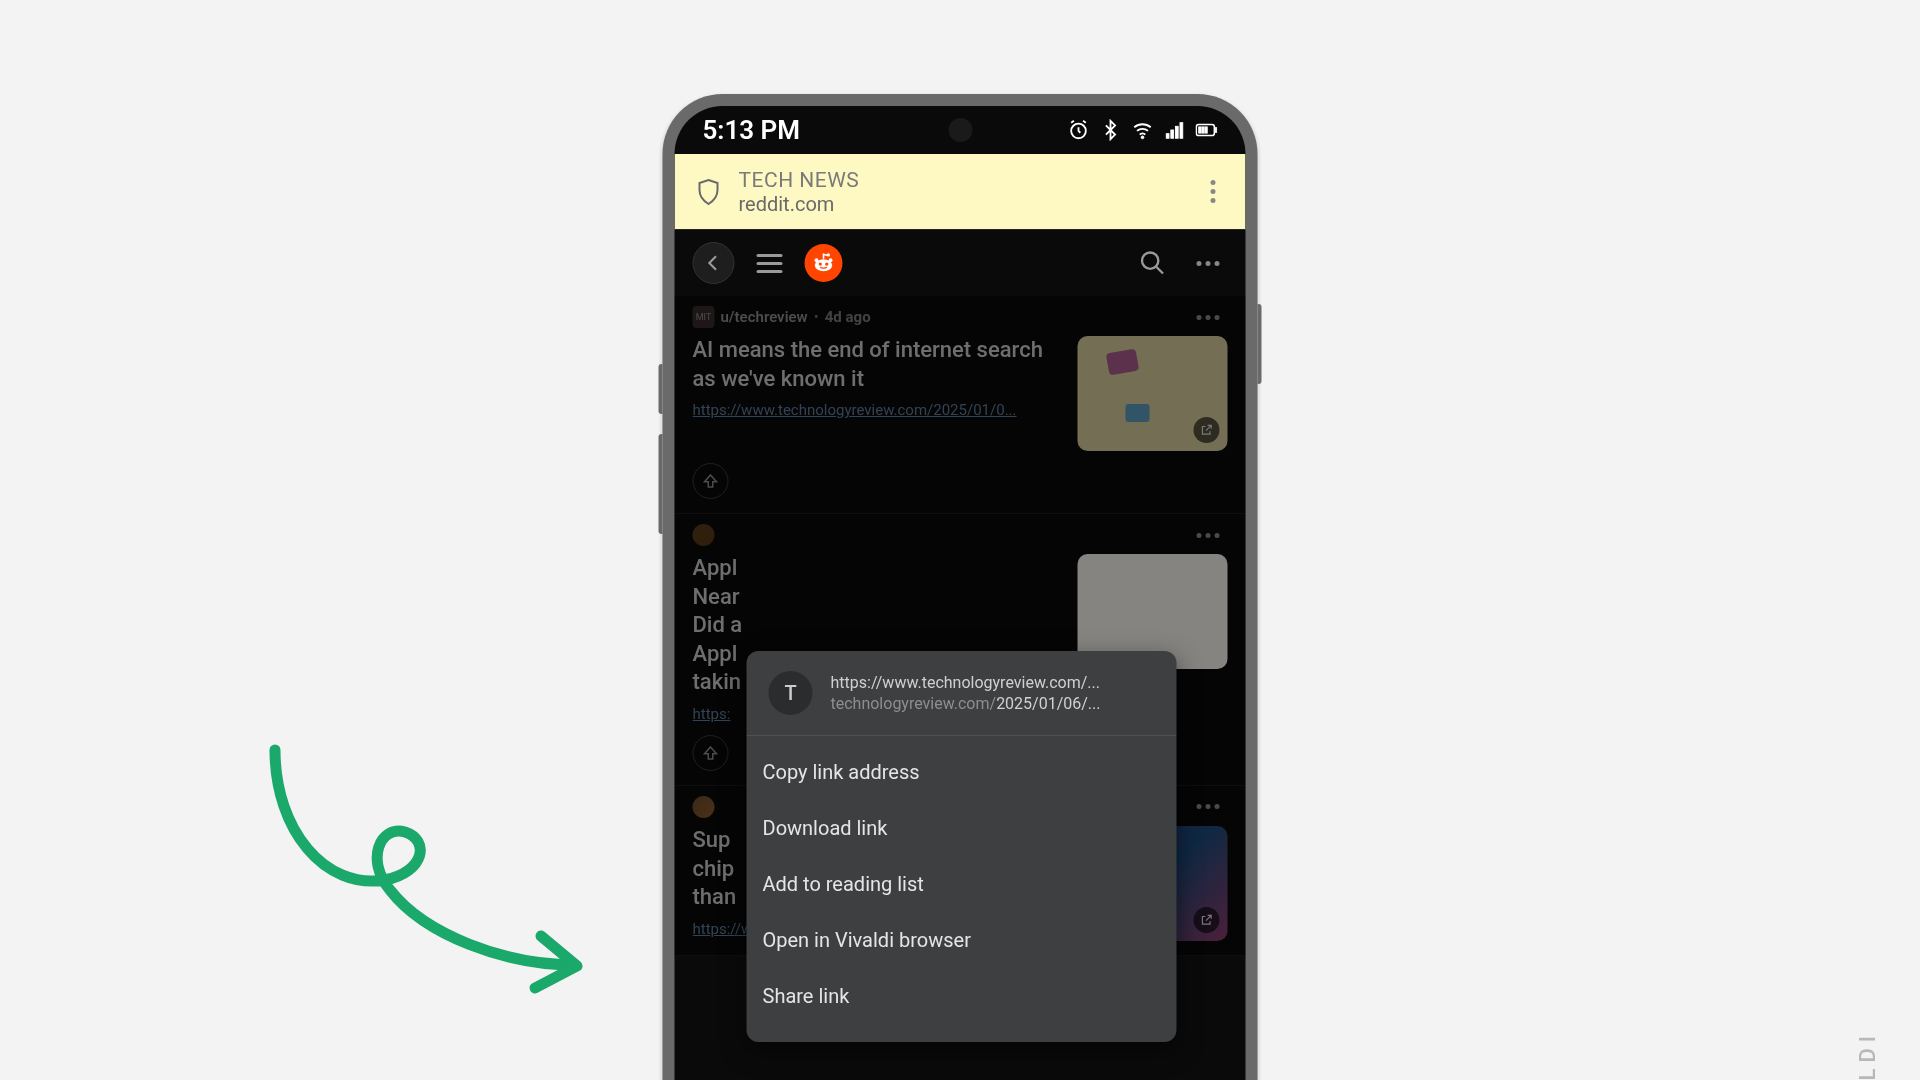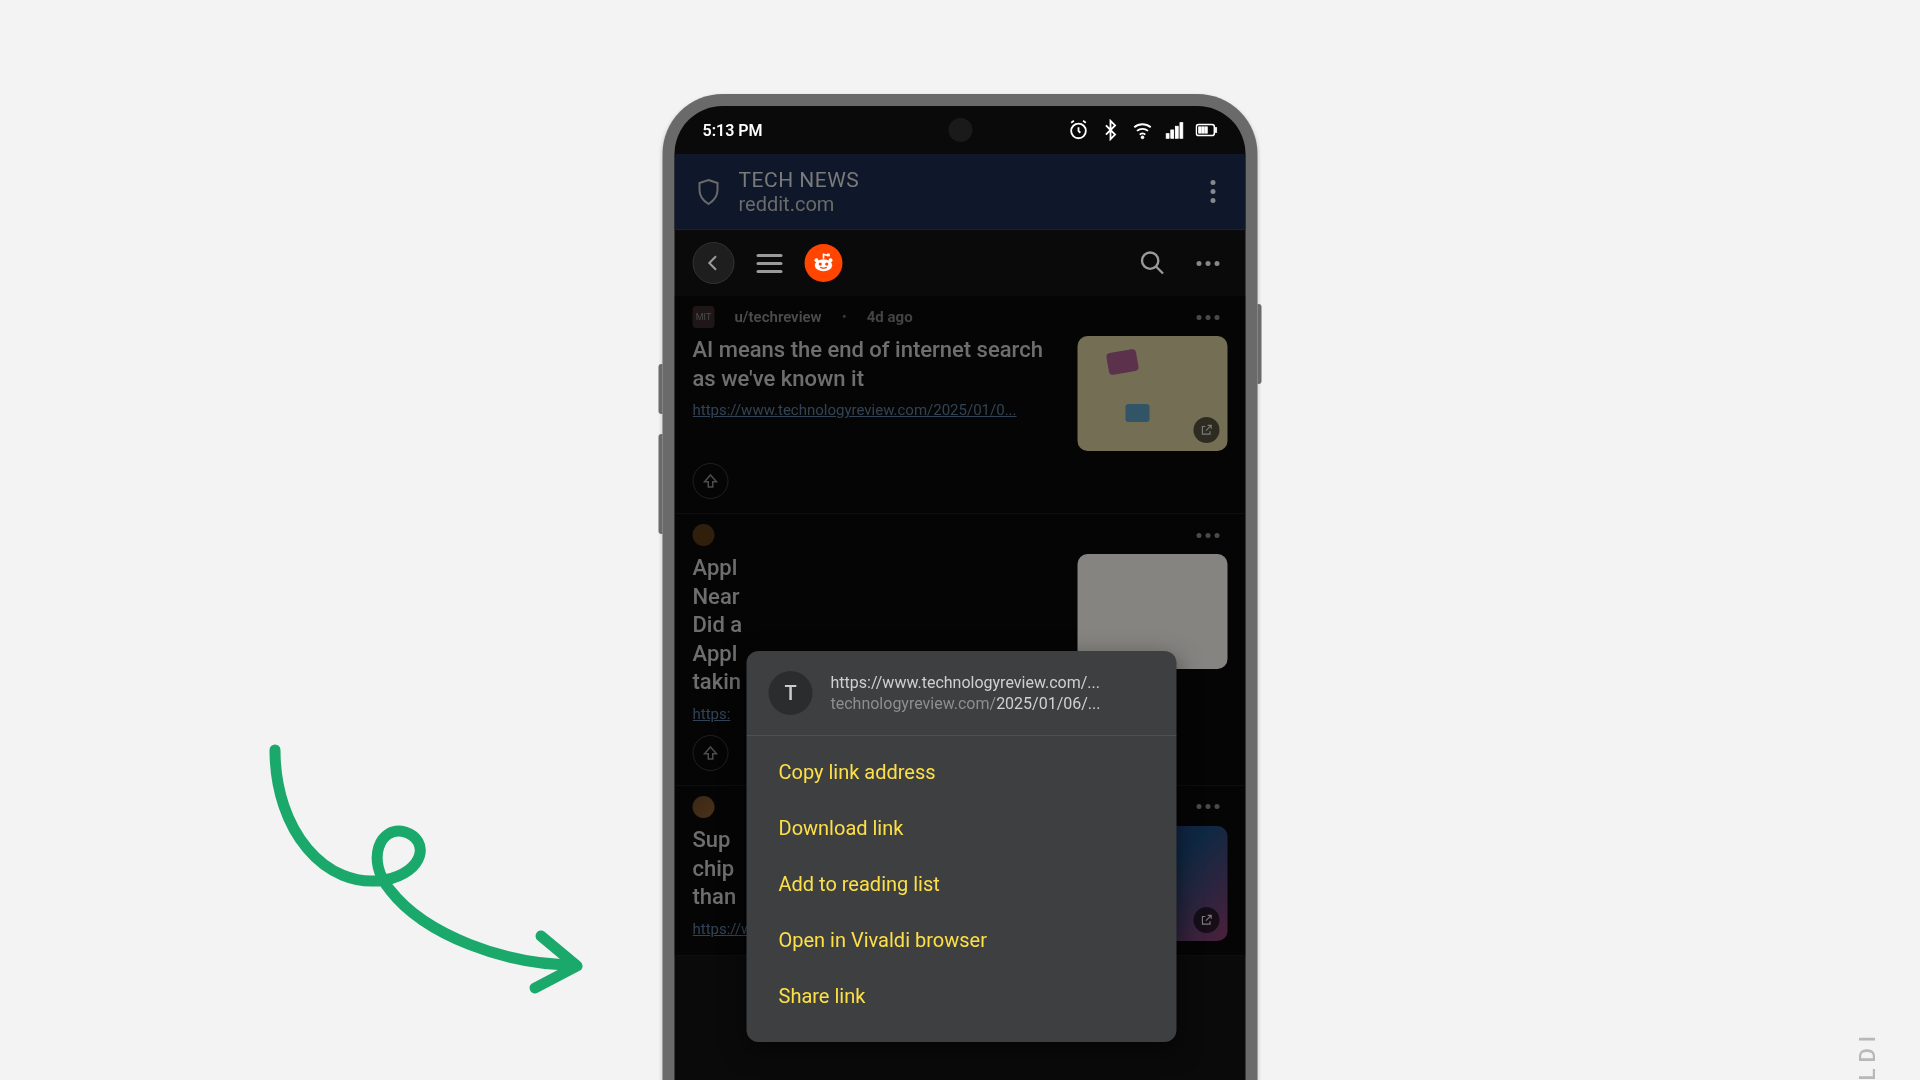--- a/index.html
+++ b/index.html
@@ -60,32 +60,32 @@
     background:#1a1a1a;
     border-radius:50%;
   }
 
   
   .statusbar {
     height: 48px;
     display: flex; align-items: center;
     padding: 0 28px;
     color: #fff;
-    font-size: 16px; font-weight: 600;
+    font-size: 26px; font-weight: 600;
   }
   .status-icons { margin-left:auto; display:flex; gap:10px; align-items:center; }
   .status-icons svg { width:22px; height:22px; fill:#fff; stroke:#fff; }
 
   
   .addrbar {
     height: 76px;
     display:flex; align-items:center;
     padding: 0 22px;
     gap:18px;
-    background:#0f172a;
+    background:#fef9c3;
     border-bottom:1px solid #222;
   }
   .shield { width:24px; height:28px; }
   .addrbar .titleblock { display:flex; flex-direction:column; }
   .addrbar .title { color:#7a7a7a; font-size:21px; letter-spacing:.5px; }
   .addrbar .subtitle { color:#6a6a6a; font-size:20px; }
   .kebab { margin-left:auto; display:flex; flex-direction:column; gap:4px; padding:8px; }
   .kebab span { width:5px; height:5px; background:#888; border-radius:50%; }
 
   
@@ -108,21 +108,21 @@
     display:flex;align-items:center;justify-content:center;
     font-size:22px;
   }
   .rhead .sp{flex:1;}
   .dots { display:flex; gap:4px; padding:8px;}
   .dots span{width:5px;height:5px;background:#888;border-radius:50%;}
 
   
   .feed { position:relative; }
   .post { padding: 10px 18px 14px; border-bottom:1px solid #1a1a1a; position:relative;}
-  .post .meta { display:flex; align-items:center; gap:20px; font-size:15px; color:#8a8a8a;}
+  .post .meta { display:flex; align-items:center; gap:6px; font-size:15px; color:#8a8a8a;}
   .post .avatar{width:22px;height:22px;border-radius:4px;background:#3a2a2a;display:flex;align-items:center;justify-content:center;font-size:9px;color:#888;}
   .post .avatar.round{border-radius:50%;background:#5a3a1a;}
   .post .avatar.grad{border-radius:50%;background:linear-gradient(135deg,#6a4a2a,#8a5a2a);}
   .post .meta .user{color:#8a8a8a;font-weight:600;}
   .post .meta .dot{color:#666;}
   .post .meta .age{color:#7a7a7a;font-weight:bold;}
   .post .meta .more{margin-left:auto;}
   .post .body{display:flex; gap:14px; margin-top:8px;}
   .post .title{color:#c8c8c8; font-size:22px; font-weight:500; line-height:1.3;}
   .post .link{color:#5a7a9a; font-size:15px; margin-top:8px; text-decoration:underline; white-space:nowrap; overflow:hidden; text-overflow:ellipsis; display:block;}
@@ -166,22 +166,22 @@
     background:#2a2c2e;
     display:flex;align-items:center;justify-content:center;
     color:#ccc; font-size:20px; font-weight:500;
   }
   .ctxhead .urls{display:flex;flex-direction:column;gap:2px;font-size:16px;overflow:hidden;}
   .ctxhead .urls .u1{color:#d0d0d0;white-space:nowrap;overflow:hidden;text-overflow:ellipsis;}
   .ctxhead .urls .u2{color:#d0d0d0;white-space:nowrap;overflow:hidden;text-overflow:ellipsis;}
   .ctxhead .urls .u2 .dim{color:#8e8e8e;}
   .ctxitems{padding:8px 0 18px;}
   .ctxitem{
-    padding:16px 32px;
-    color:#fde047;
+    padding:16px 16px;
+    color:#e5e5e5;
     font-size:20px;
   }
 
   
   .arrow{
     position:absolute;
     left:255px; top:740px;
     width:350px; height:260px;
   }
 

